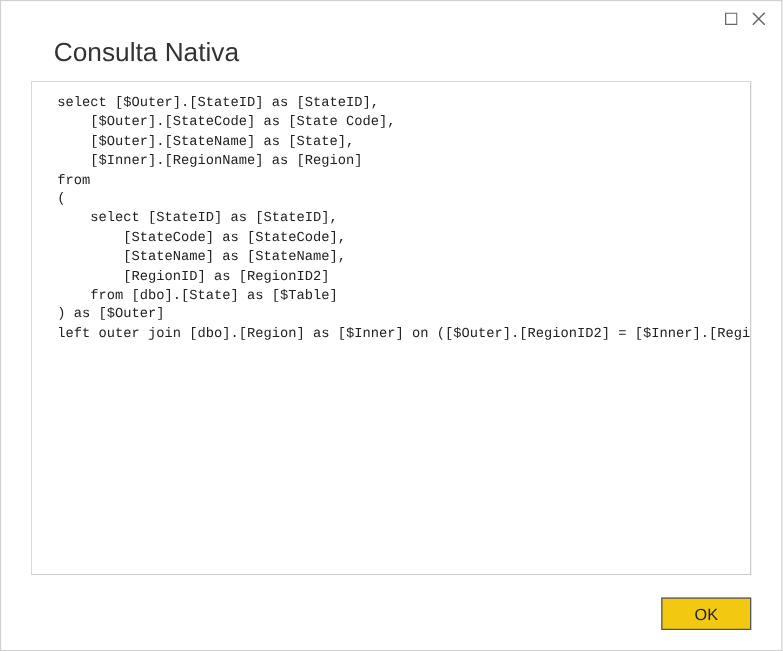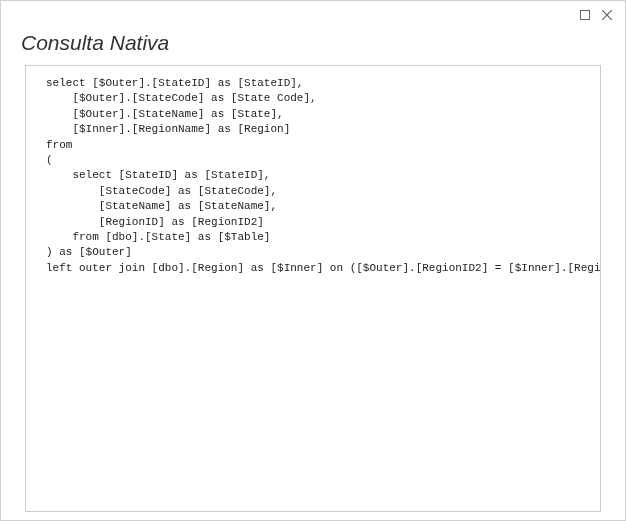--- a/index.html
+++ b/index.html
@@ -39,22 +39,21 @@
       height: 16px;
       display: flex;
       align-items: center;
       justify-content: center;
       color: #666;
     }
     .tb-icon svg {
       display: block;
     }
     .header {
-      padding: 2px 28px 10px 20px;
-      font-style: italic;
+      padding: 2px 28px 10px 42px;
     }
     .header h1 {
       font-size: 21px;
       font-weight: 300;
       color: #333;
     }
     .content-wrap {
       flex: 1;
       padding: 0 24px 8px 24px;
       display: flex;
@@ -126,14 +125,17 @@
     select [StateID] as [StateID],
         [StateCode] as [StateCode],
         [StateName] as [StateName],
         [RegionID] as [RegionID2]
     from [dbo].[State] as [$Table]
 ) as [$Outer]
 left outer join [dbo].[Region] as [$Inner] on ([$Outer].[RegionID2] = [$Inner].[RegionID])</pre>
     </div>
   </div>
 
+  <div class="footer">
+    <button class="ok-btn">OK</button>
+  </div>
 
 </div>
 
 </body></html>

